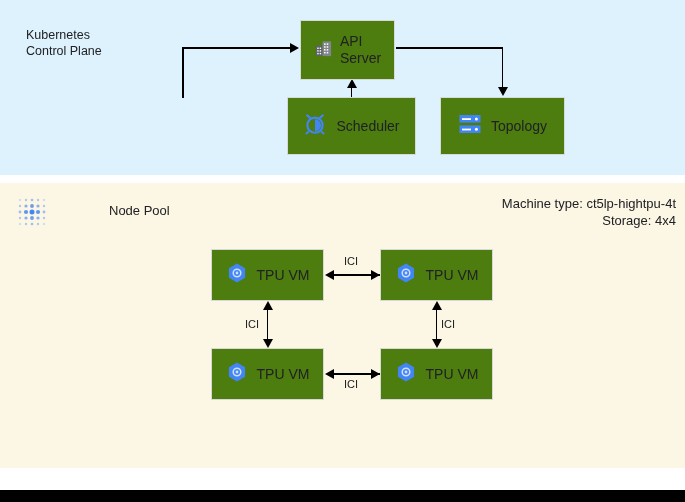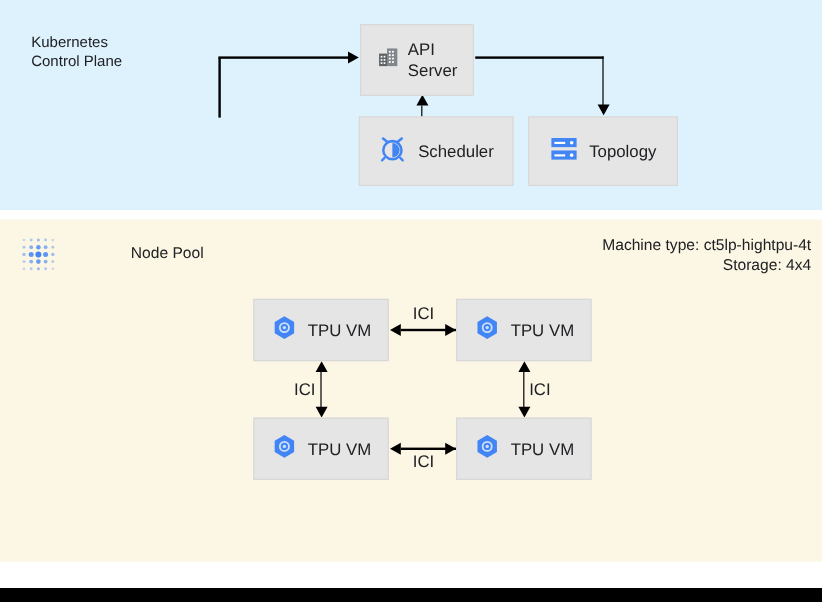--- a/index.html
+++ b/index.html
@@ -16,50 +16,50 @@
 
   
   .region-label{position:absolute;font-size:12.5px;line-height:16px;color:#202124;white-space:pre;}
   #control-plane-label{left:26px;top:27px;}
   #nodepool-label{left:64px;top:203px;font-size:13px;margin-left:45px;}
   .meta{position:absolute;right:9px;font-size:13px;line-height:17px;color:#202124;text-align:right;white-space:nowrap;}
   #machine-type{top:195px;}
   #topology{top:212px;}
 
   
-  .node{position:absolute;background:#e5e5e5;border:1px solid #d8d8d8;
+  .node{position:absolute;background:#4d7c0f;border:1px solid #d8d8d8;
         display:flex;align-items:center;justify-content:center;gap:9px;
         box-sizing:border-box;}
   .node .label{font-size:14px;line-height:17px;color:#202124;white-space:pre;text-align:left;}
 
   
   #node-api-server   {left:300px;top:20px;width:95px;height:60px;gap:7px;}
   #node-resource-controllers{left:117px;top:97px;width:131px;height:58px;}
-  #node-scheduler    {left:299px;top:97px;width:129px;height:58px;}
+  #node-scheduler    {left:287px;top:97px;width:129px;height:58px;}
   #node-storage      {left:440px;top:97px;width:125px;height:58px;}
 
   #node-tpu-vm-1{left:211px;top:249px;width:113px;height:52px;}
   #node-tpu-vm-2{left:380px;top:249px;width:113px;height:52px;}
   #node-tpu-vm-3{left:211px;top:348px;width:113px;height:52px;}
   #node-tpu-vm-4{left:380px;top:348px;width:113px;height:52px;}
 
   
   .icon{display:block;flex:0 0 auto;}
 
   
   .ln{position:absolute;background:#000000;}
   .ln.h{height:1.6px;}
   .ln.v{width:1.6px;}
   .arrowhead{position:absolute;width:0;height:0;}
   .arrowhead.right{border-top:5px solid transparent;border-bottom:5px solid transparent;border-left:9px solid #000;}
   .arrowhead.left {border-top:5px solid transparent;border-bottom:5px solid transparent;border-right:9px solid #000;}
   .arrowhead.up   {border-left:5px solid transparent;border-right:5px solid transparent;border-bottom:9px solid #000;}
   .arrowhead.down {border-left:5px solid transparent;border-right:5px solid transparent;border-top:9px solid #000;}
 
-  .ici{position:absolute;font-size:14px;line-height:10px;color:#202124;white-space:nowrap;}
+  .ici{position:absolute;font-size:11px;line-height:10px;color:#202124;white-space:nowrap;}
 </style>
 </head>
 <body>
 
 <div class="stage">
 
   <div class="band band-control"></div>
 
   <div class="region-label" id="control-plane-label" style="white-space: pre;">Kubernetes
 Control Plane</div>

